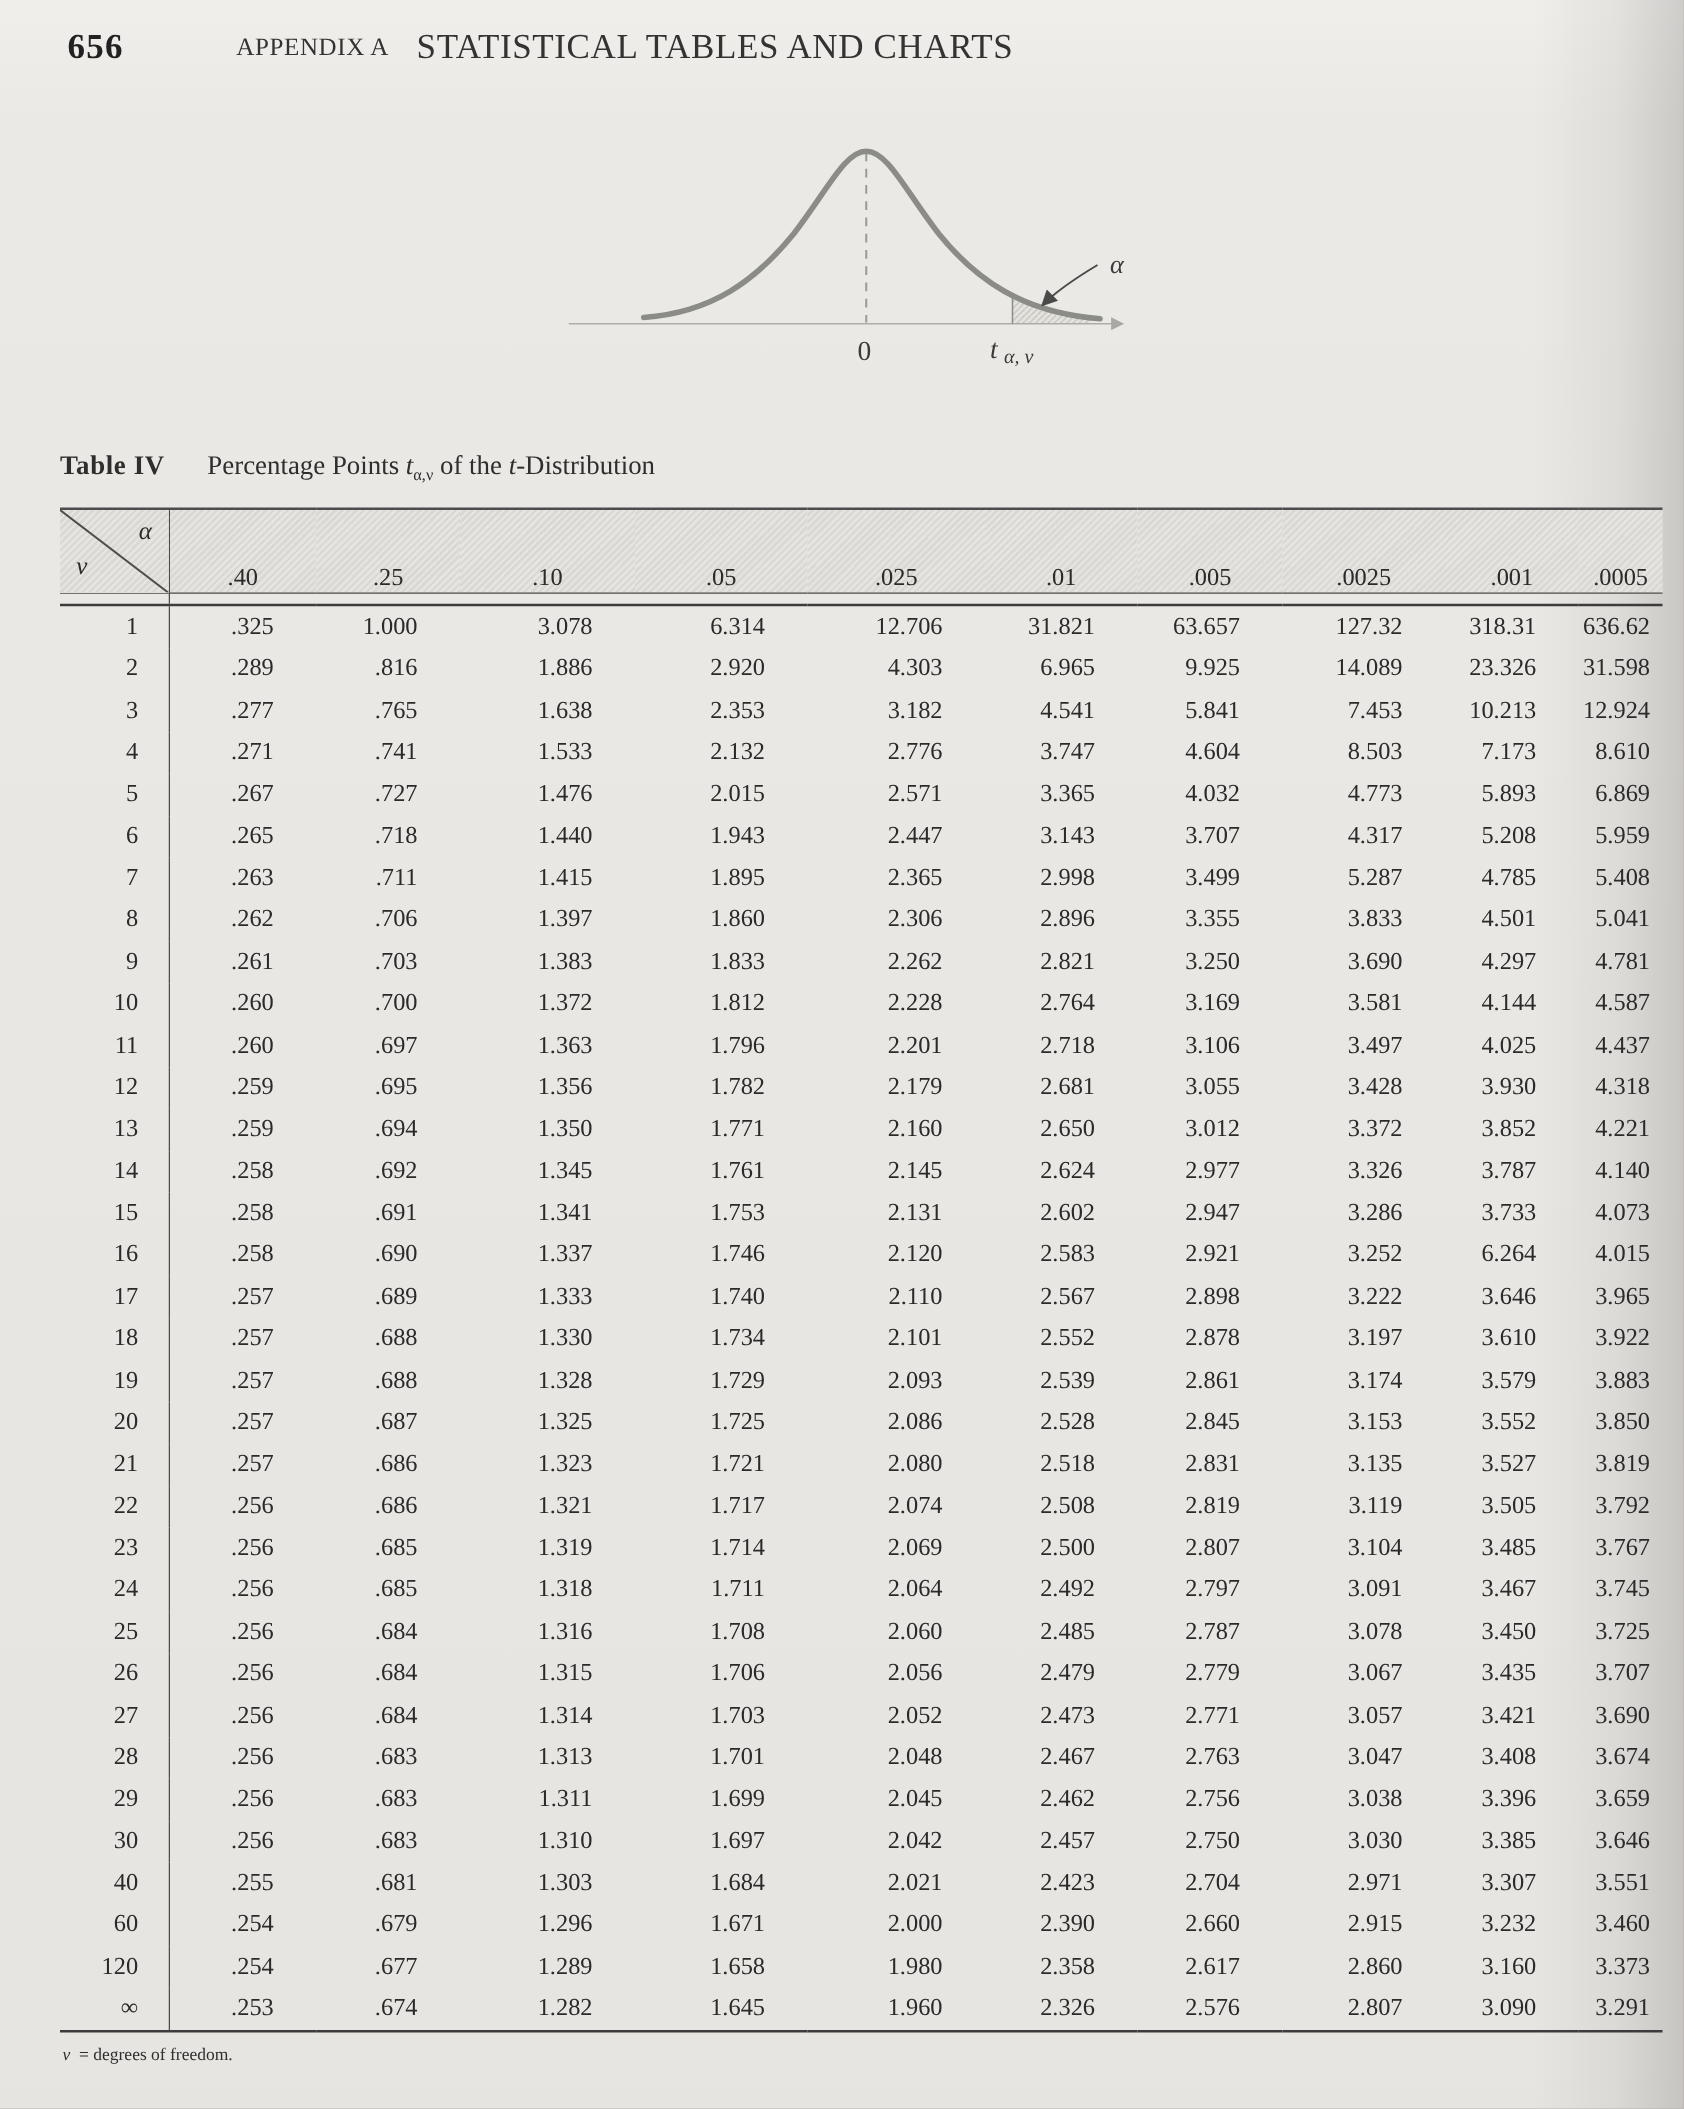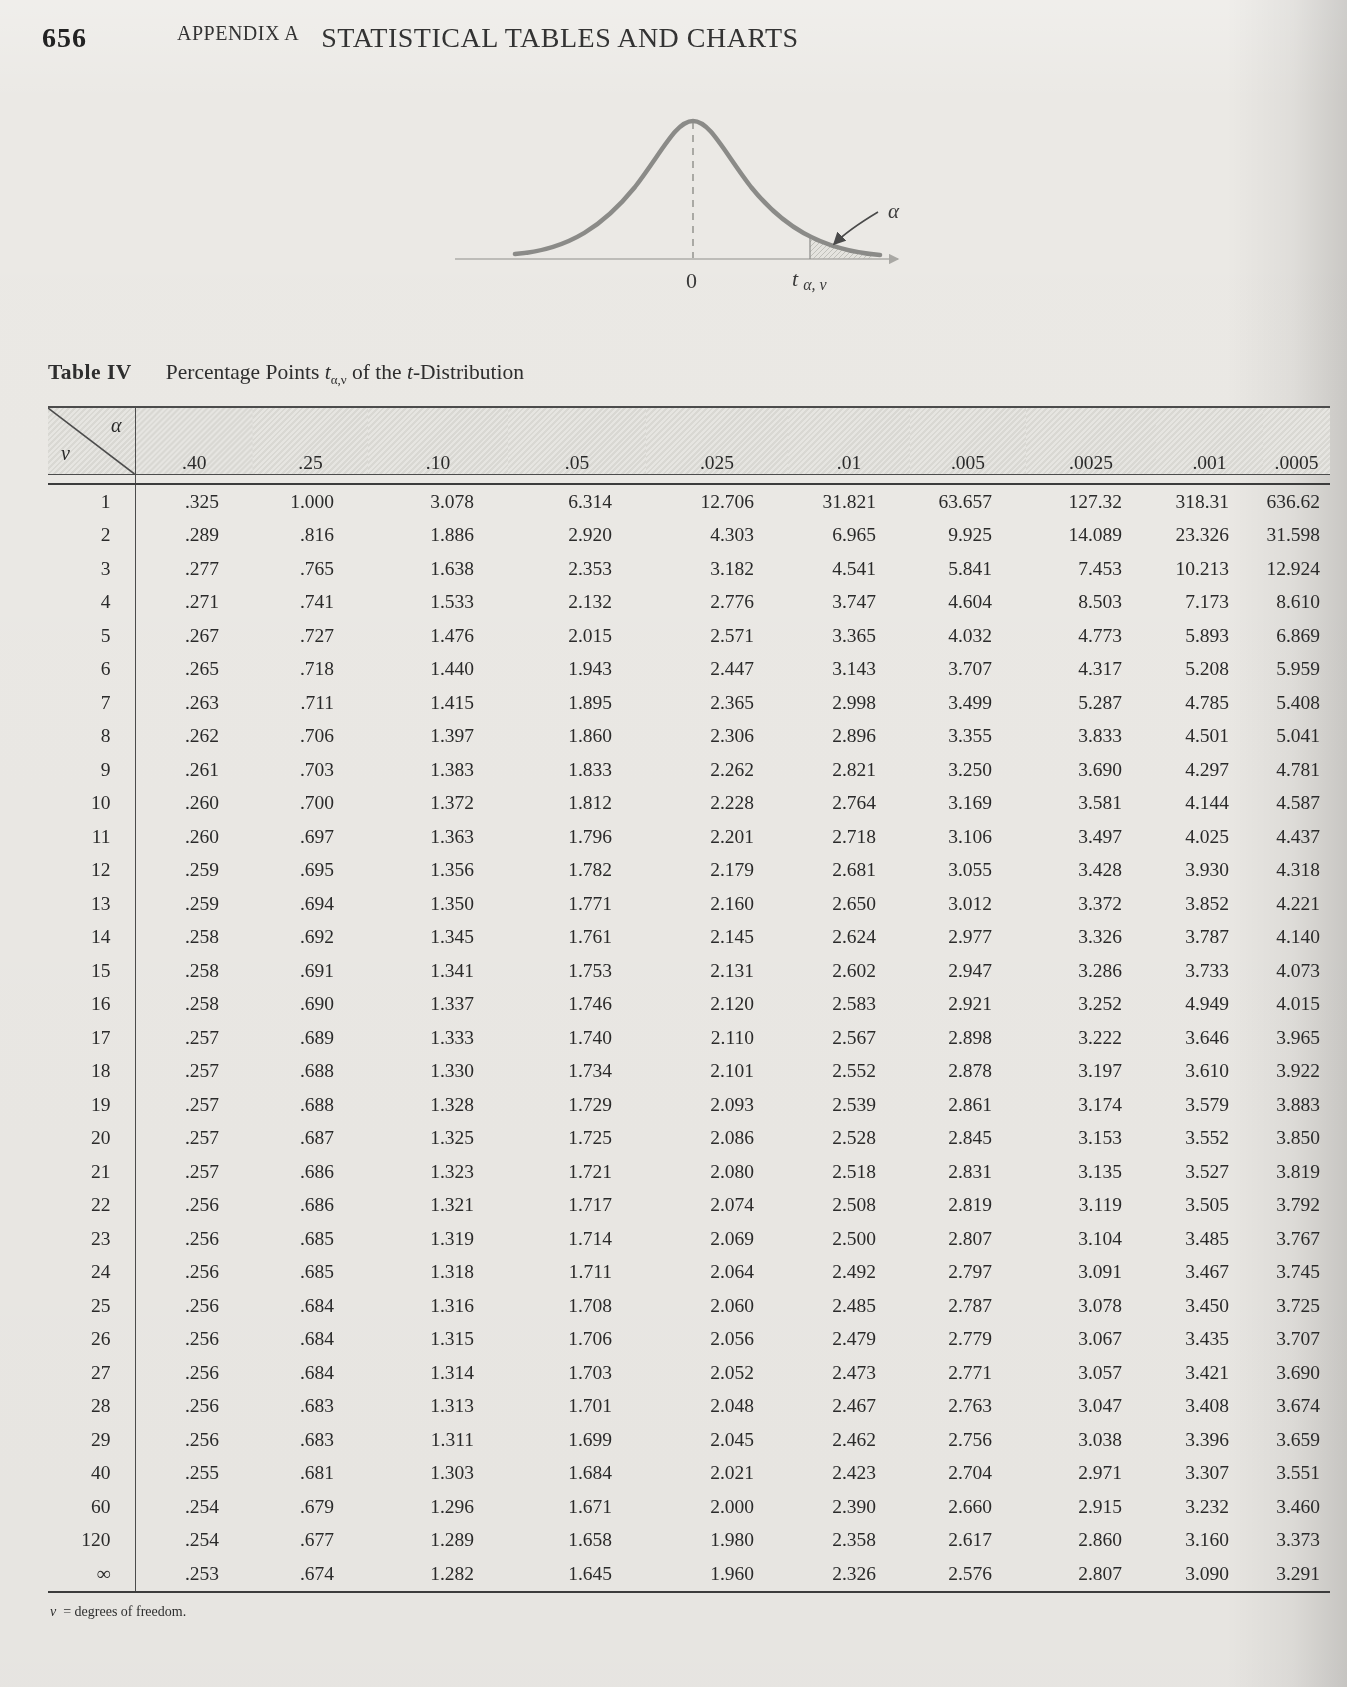--- a/index.html
+++ b/index.html
@@ -9,21 +9,21 @@
     margin:0 auto;
     background:
       linear-gradient(90deg, rgba(0,0,0,0) 0%, rgba(0,0,0,0) 91%, rgba(0,0,0,0.05) 96%, rgba(0,0,0,0.14) 100%),
       linear-gradient(180deg, rgba(255,255,255,0.25) 0%, rgba(0,0,0,0) 6%, rgba(0,0,0,0.02) 100%),
       #ebe9e5;
     font-family:"Liberation Serif", serif;
     color:#2a2a2a;
     overflow:hidden;
   }
   
-  .page-header{position:absolute;top:22px;left:42px;display:flex;align-items:flex-start;}
+  .page-header{position:absolute;top:22px;left:54px;display:flex;align-items:center;}
   .page-number{font-size:28px;font-weight:bold;letter-spacing:1px;color:#222;}
   .appendix-label{margin-left:90px;font-size:20px;letter-spacing:0.5px;color:#333;}
   .appendix-title{margin-left:22px;font-size:28px;letter-spacing:0.5px;color:#333;}
   
   .figure-wrap{position:absolute;left:440px;top:92px;width:480px;height:210px;}
   .figure-wrap svg{display:block;}
   .fig-text{font-family:"Liberation Serif", serif;fill:#3a3a3a;}
   
   .table-title{position:absolute;left:48px;top:360px;font-size:21.5px;color:#2e2e2e;}
   .table-title .tt-label{font-weight:bold;margin-right:34px;letter-spacing:0.5px;margin-top:28px;}
@@ -358,21 +358,21 @@
           <tr>
             <th class="df">16</th>
             <td>.258</td>
             <td>.690</td>
             <td>1.337</td>
             <td>1.746</td>
             <td>2.120</td>
             <td>2.583</td>
             <td>2.921</td>
             <td>3.252</td>
-            <td>4.949</td>
+            <td>6.264</td>
             <td>4.015</td>
           </tr>
           <tr>
             <th class="df">17</th>
             <td>.257</td>
             <td>.689</td>
             <td>1.333</td>
             <td>1.740</td>
             <td>2.110</td>
             <td>2.567</td>
@@ -531,20 +531,33 @@
             <td>1.311</td>
             <td>1.699</td>
             <td>2.045</td>
             <td>2.462</td>
             <td>2.756</td>
             <td>3.038</td>
             <td>3.396</td>
             <td>3.659</td>
           </tr>
           <tr>
+            <th class="df">30</th>
+            <td>.256</td>
+            <td>.683</td>
+            <td>1.310</td>
+            <td>1.697</td>
+            <td>2.042</td>
+            <td>2.457</td>
+            <td>2.750</td>
+            <td>3.030</td>
+            <td>3.385</td>
+            <td>3.646</td>
+          </tr>
+          <tr>
             <th class="df">40</th>
             <td>.255</td>
             <td>.681</td>
             <td>1.303</td>
             <td>1.684</td>
             <td>2.021</td>
             <td>2.423</td>
             <td>2.704</td>
             <td>2.971</td>
             <td>3.307</td>

